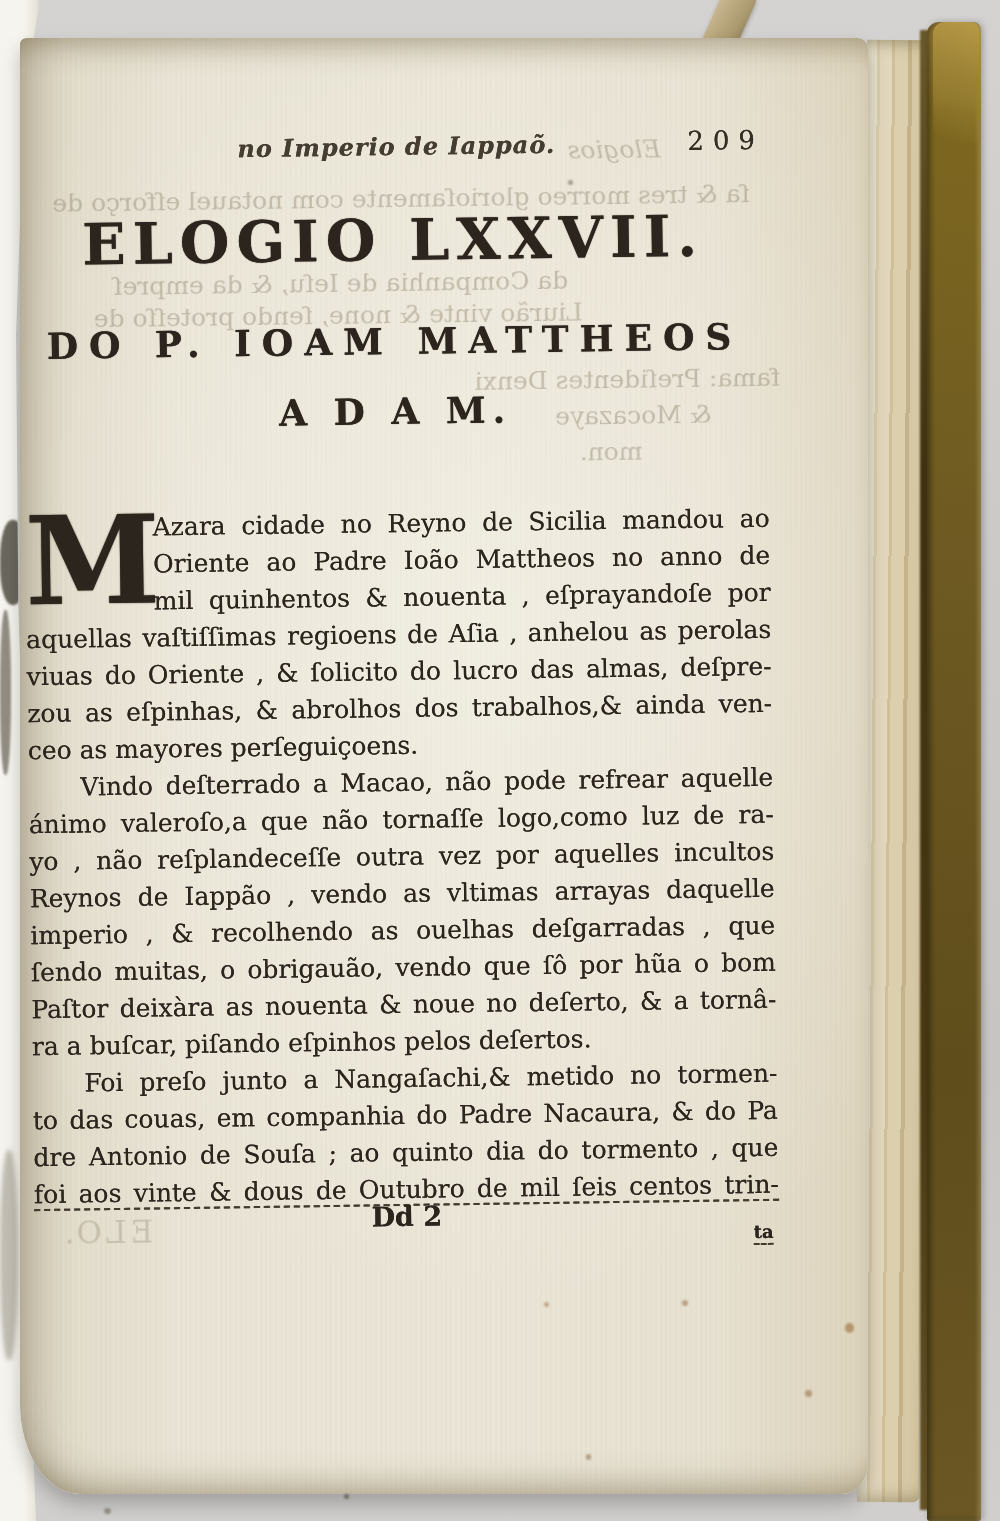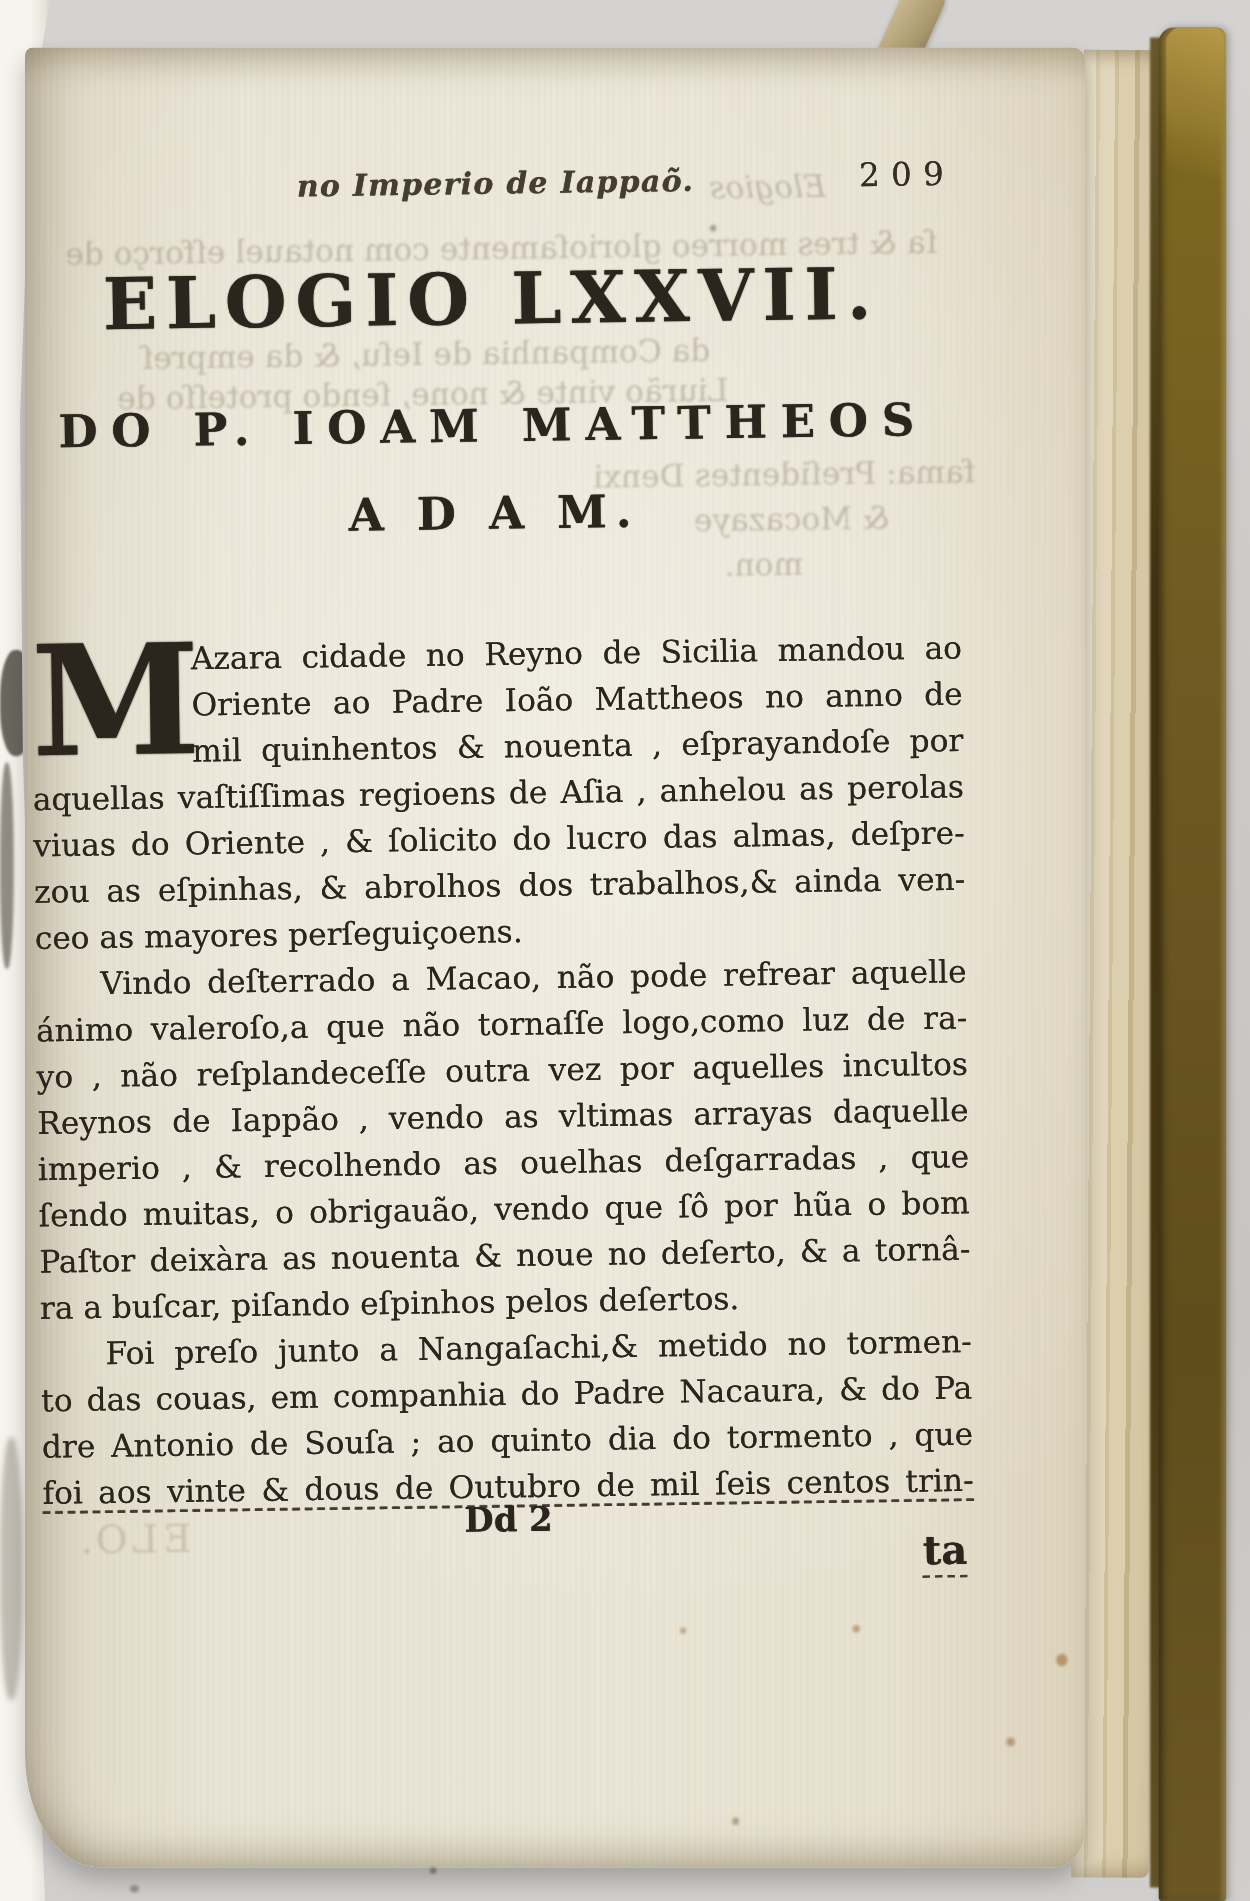--- a/index.html
+++ b/index.html
@@ -85,21 +85,21 @@
     font-weight:bold;text-shadow:0 0 1.5px var(--ink);}
   .bl{text-align:justify;text-align-last:justify;}
   .bl.lastline{text-align-last:left;}
   .bl.ind{padding-left:52px;}
   .bl.dashes{text-decoration:underline;text-decoration-style:dashed;
     text-decoration-thickness:2px;text-underline-offset:6px;text-decoration-color:#433b2e;}
 
   
   .sig{position:absolute;left:0;top:1163px;width:100%;text-align:center;
     font-size:27px;font-weight:600;text-shadow:0 0 .6px var(--ink);}
-  .catch{position:absolute;right:6px;top:1188px;font-size:32px;font-weight:600;
+  .catch{position:absolute;right:6px;top:1188px;font-size:18px;font-weight:600;
     border-bottom:2px dashed #433b2e;padding-bottom:1px;text-shadow:0 0 .6px var(--ink);}
 
   
   .fox{position:absolute;border-radius:50%;filter:blur(1.2px);}
 </style>
 </head>
 <body>
 
 <div class="facing">
   <div class="mark" style="left:0;top:520px;width:26px;height:85px;background:#48443a;opacity:.8;filter:blur(1px);"></div>

